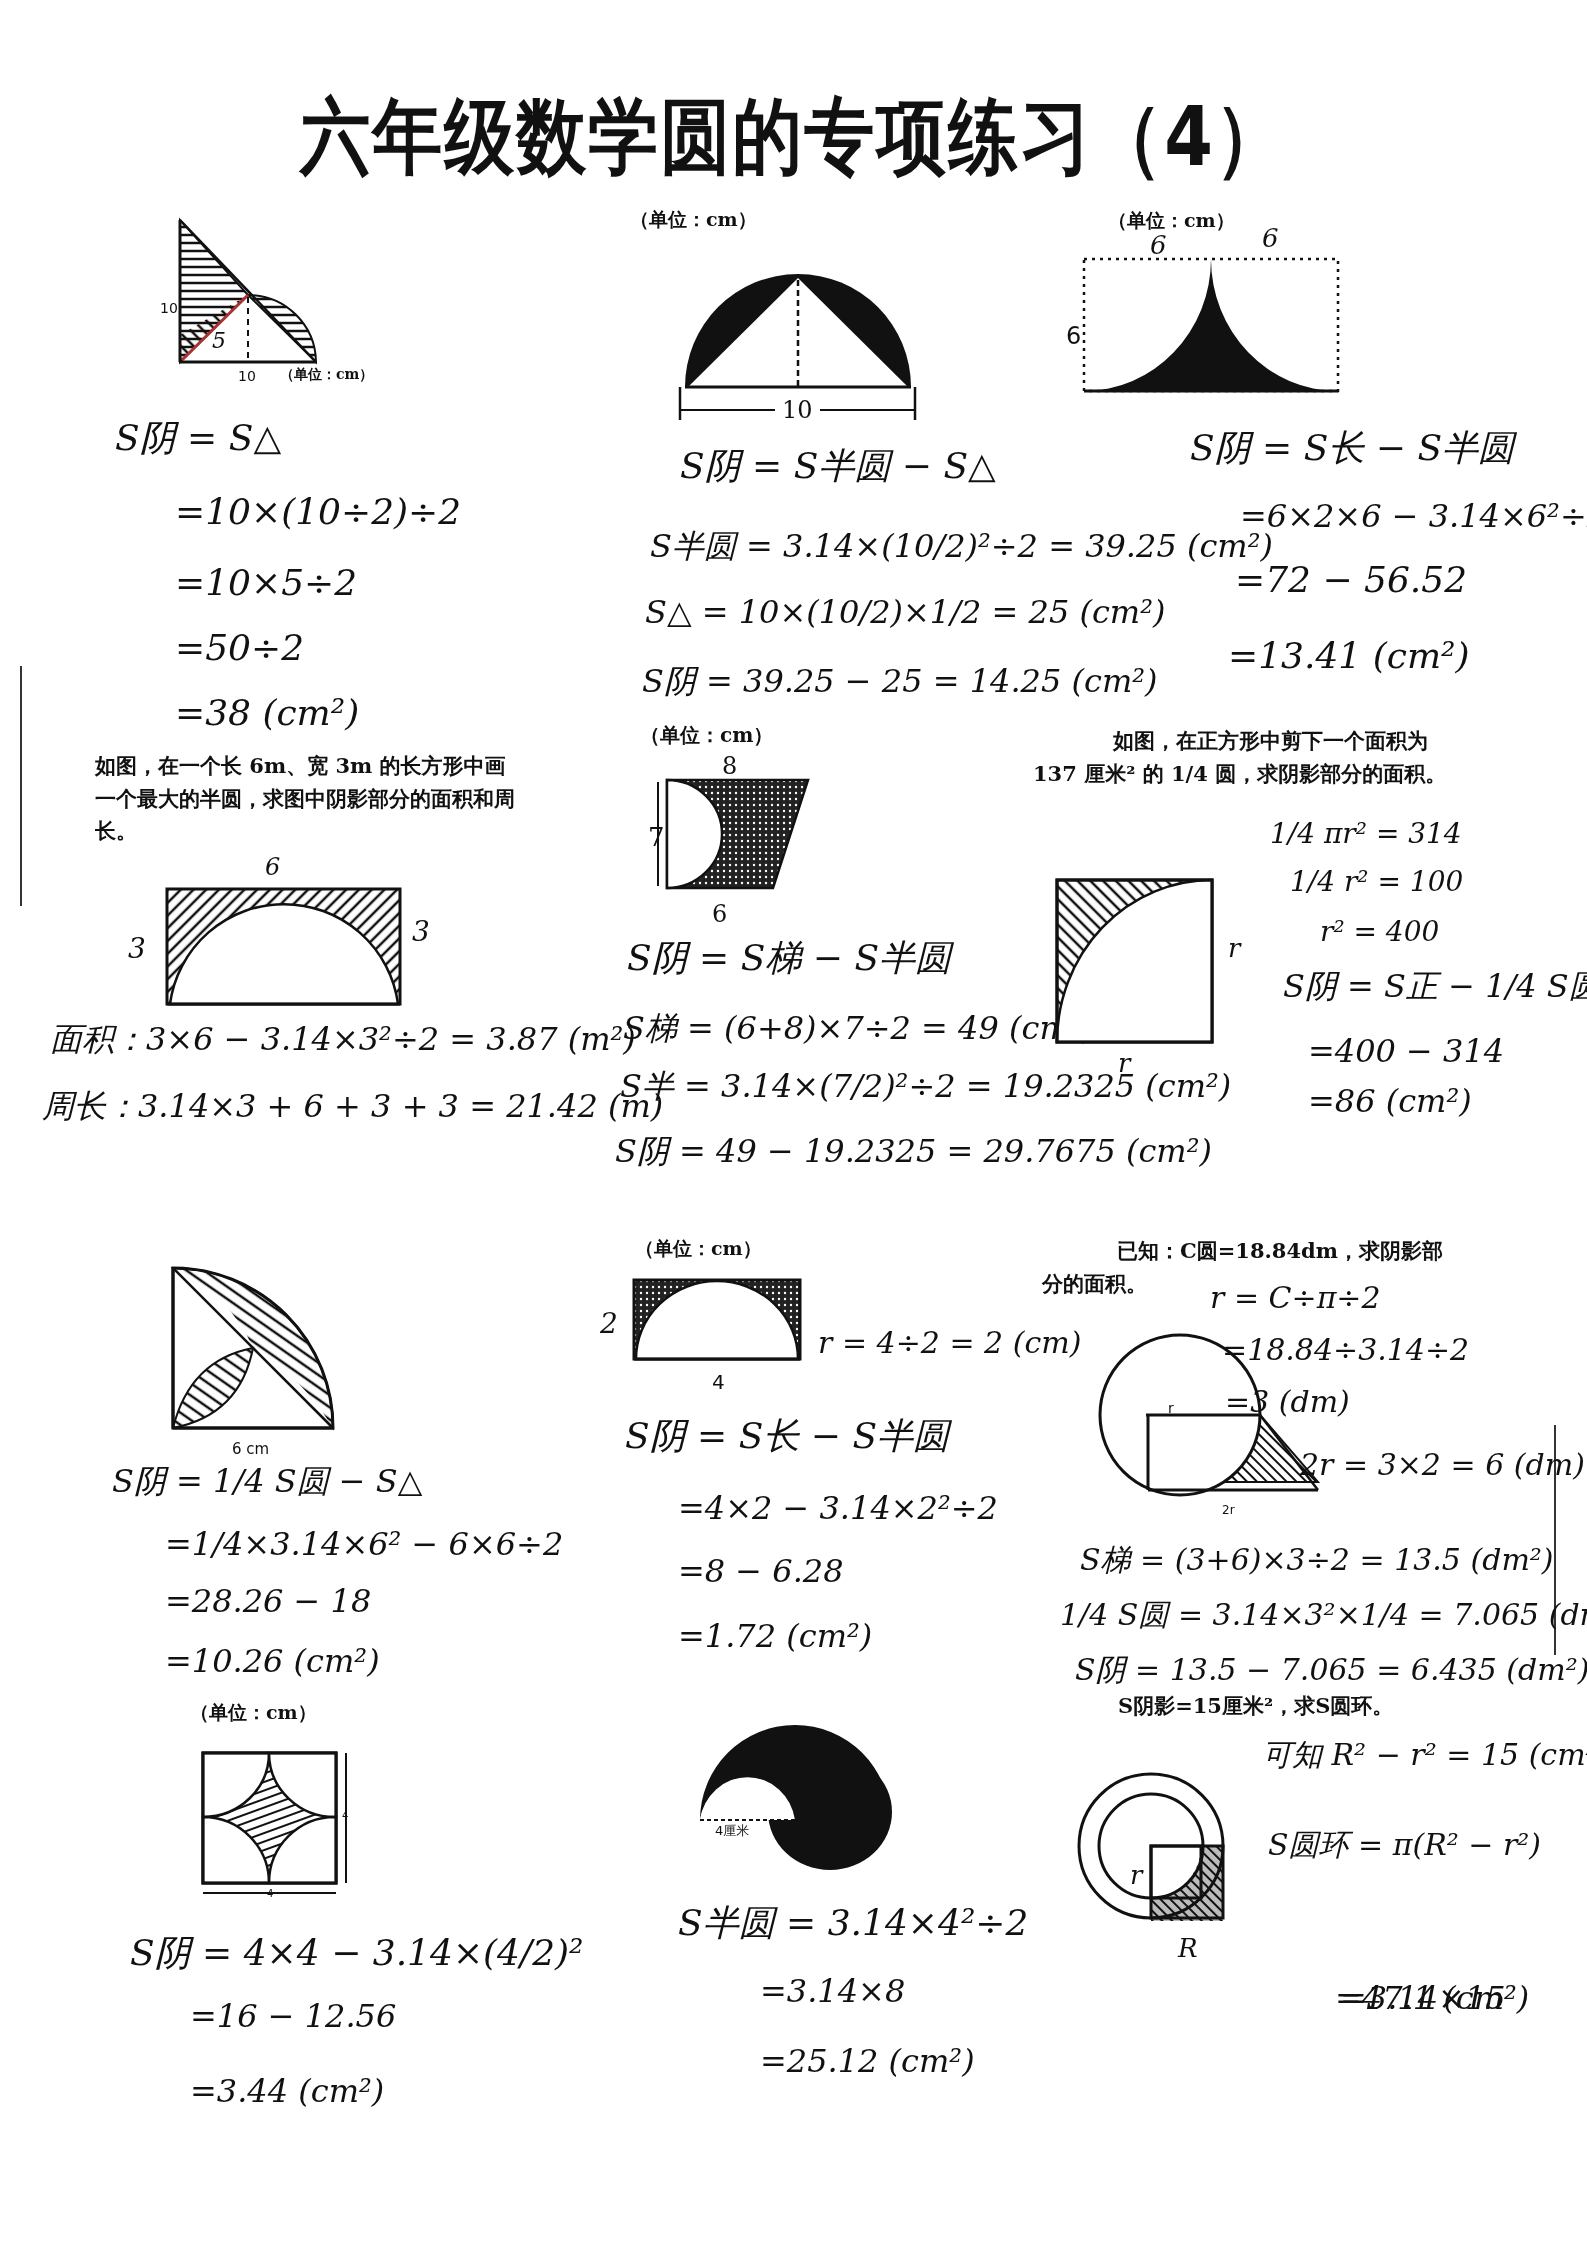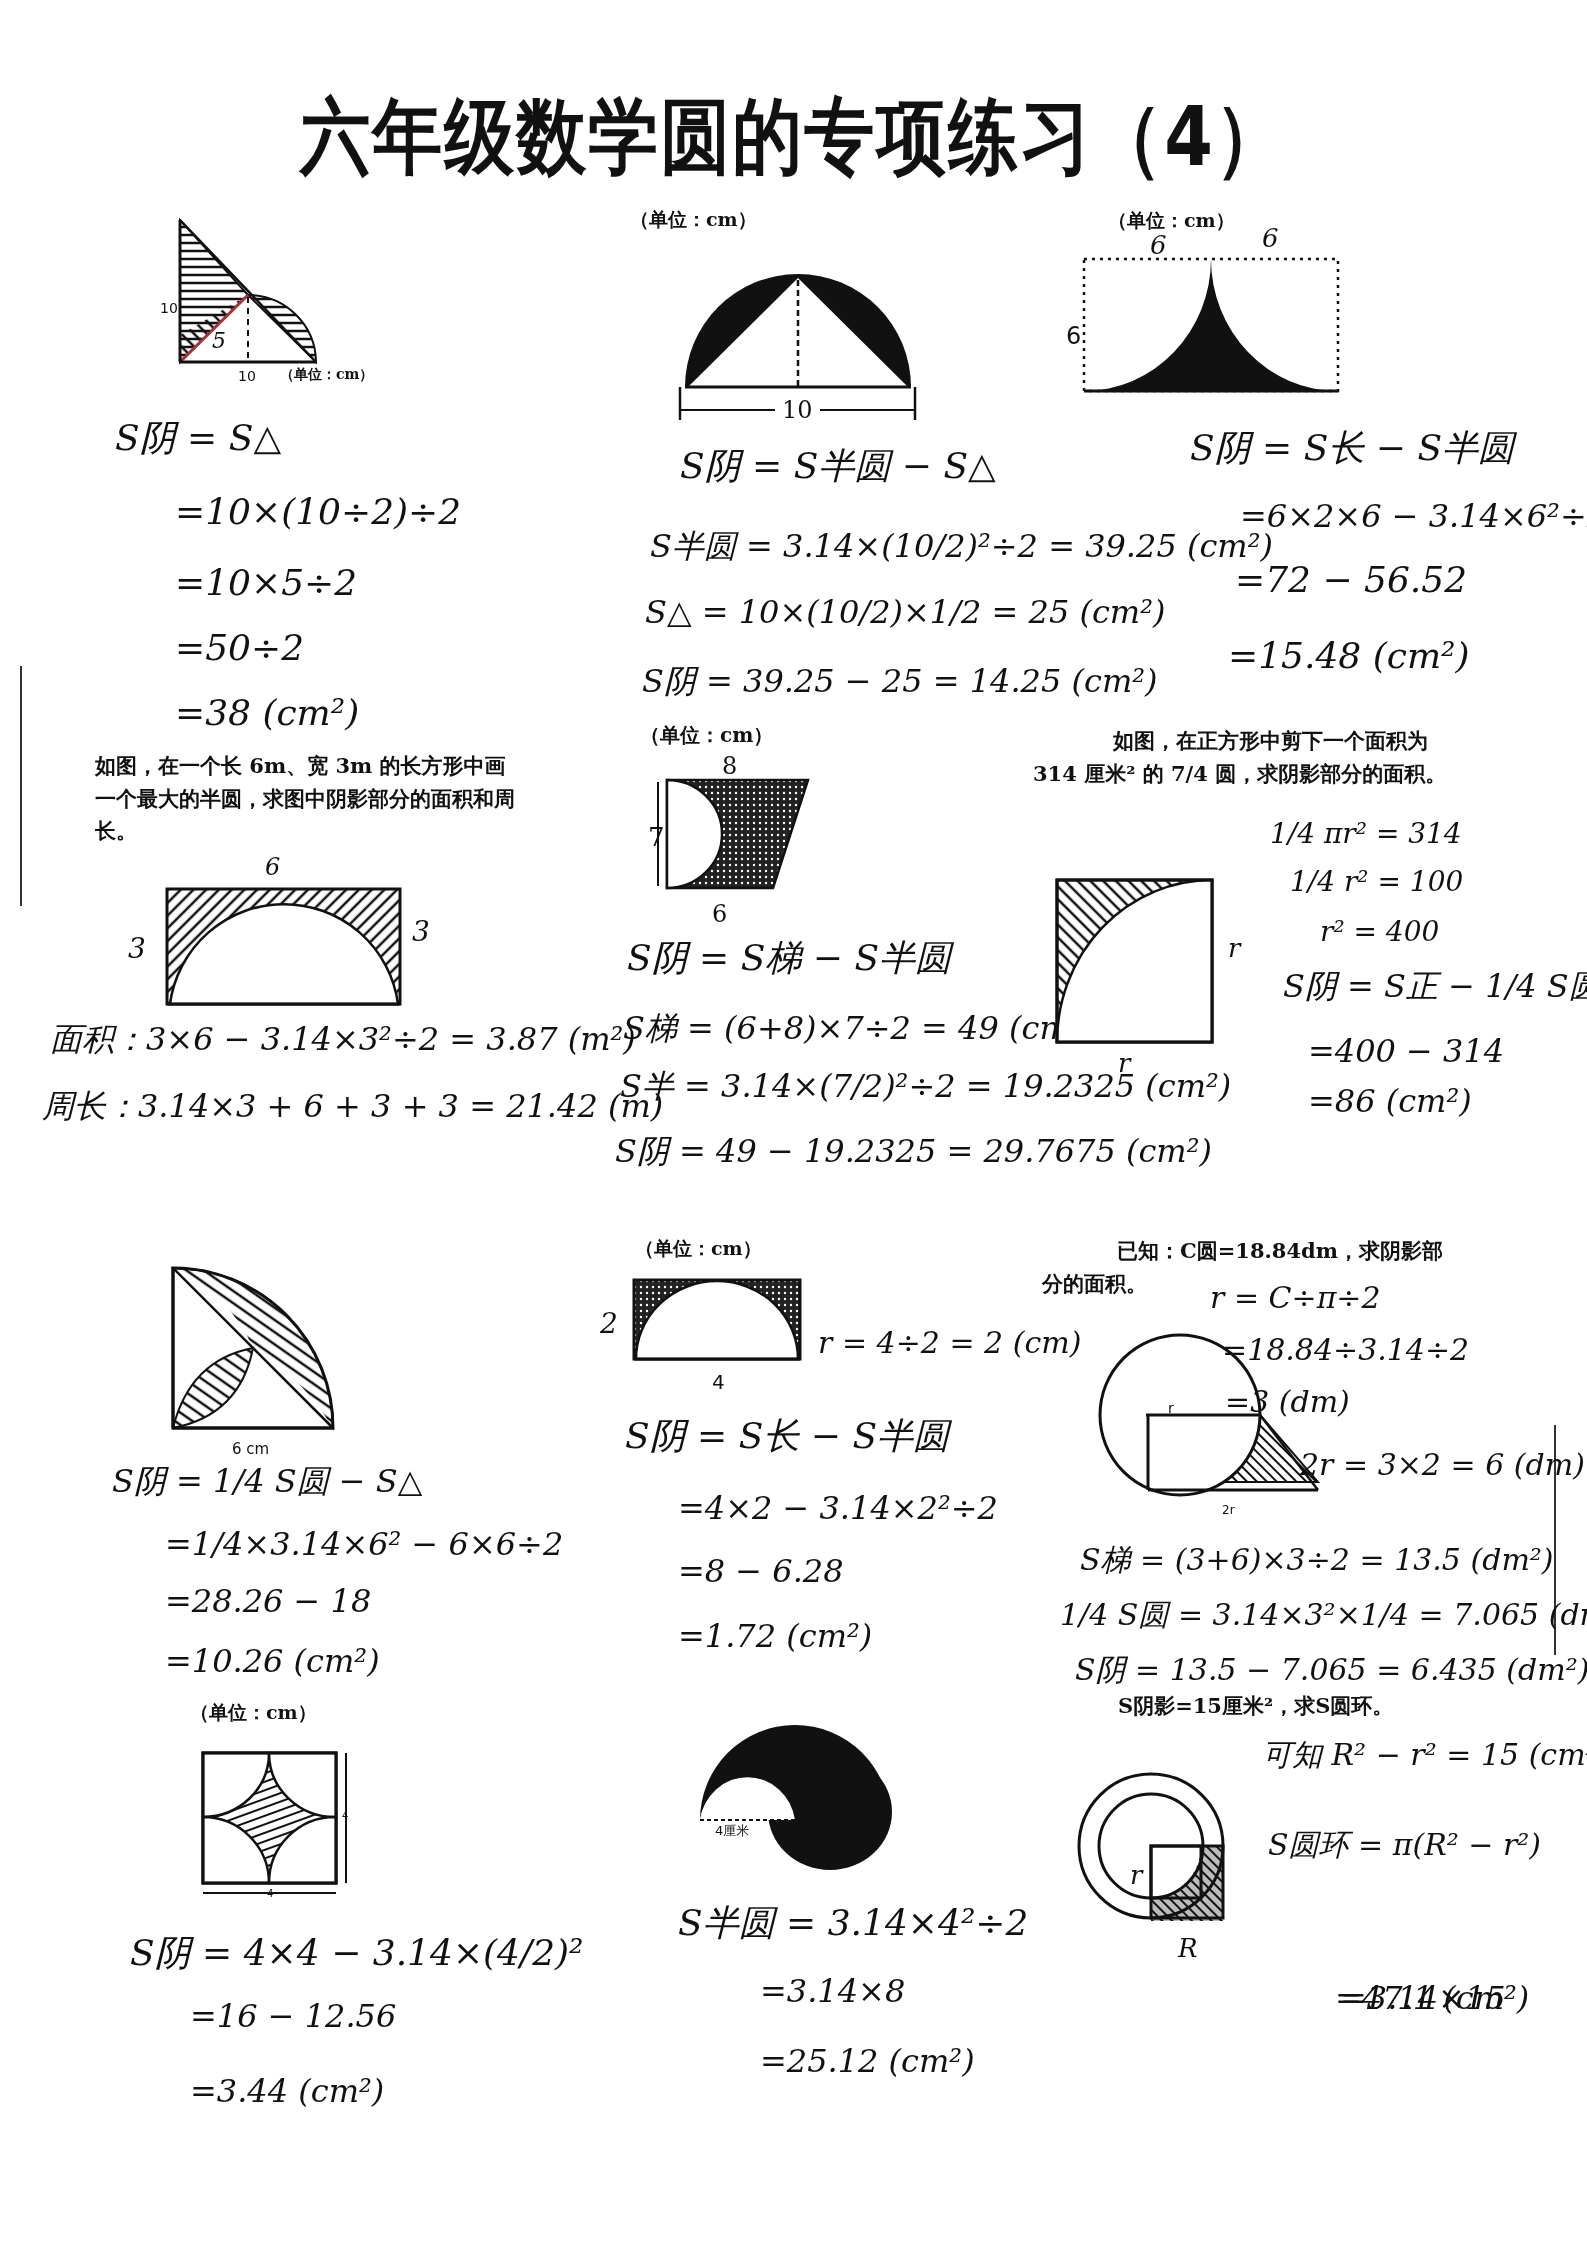--- a/index.html
+++ b/index.html
@@ -85,21 +85,21 @@
   <span class="hw sm" style="left:1262px;top:225px;font-size:26px">6</span>
   <span class="lbl" style="left:1066px;top:322px;font-size:24px">6</span>
   <svg style="left:1082px;top:257px" width="260" height="140">
     <rect x="2" y="2" width="254" height="132" fill="none" stroke="#111" stroke-width="2.5" stroke-dasharray="3,5"></rect>
     <path d="M2,134 A127,132 0 0 0 129,2 A127,132 0 0 0 256,134 Z" fill="#111"></path>
     <line x1="2" y1="134" x2="256" y2="134" stroke="#111" stroke-width="3"></line>
   </svg>
   <div class="hw" style="left:1190px;top:430px">S阴 = S长 − S半圆</div>
   <div class="hw sm" style="left:1240px;top:500px">=6×2×6 − 3.14×6²÷2</div>
   <div class="hw" style="left:1235px;top:562px">=72 − 56.52</div>
-  <div class="hw" style="left:1228px;top:638px">=15.48 (cm²)</div>
+  <div class="hw" style="left:1228px;top:638px">=13.41 (cm²)</div>
 </section>
 
 <section>
   <div class="print" style="left:95px;top:750px;width:420px;font-size:21px">如图，在一个长 6m、宽 3m 的长方形中画一个最大的半圆，求图中阴影部分的面积和周长。</div>
   <span class="hw sm" style="left:265px;top:855px;font-size:24px">6</span>
   <span class="hw sm" style="left:128px;top:935px;font-size:28px">3</span>
   <span class="hw sm" style="left:412px;top:918px;font-size:28px">3</span>
   <svg style="left:165px;top:887px" width="240" height="120">
     <rect x="2" y="2" width="233" height="115" fill="url(#dgr)" stroke="#111" stroke-width="3"></rect>
     <path d="M5,117 A115,115 0 0 1 233,117 Z" fill="#fff" stroke="#111" stroke-width="2.5"></path>
@@ -123,21 +123,21 @@
     <path d="M12,2 A55,54 0 0 1 12,110 Z" fill="#fff" stroke="#111" stroke-width="2.5"></path>
     <line x1="3" y1="4" x2="3" y2="108" stroke="#111" stroke-width="2"></line>
   </svg>
   <div class="hw" style="left:627px;top:940px">S阴 = S梯 − S半圆</div>
   <div class="hw sm" style="left:623px;top:1012px">S梯 = (6+8)×7÷2 = 49 (cm²)</div>
   <div class="hw sm" style="left:620px;top:1070px">S半 = 3.14×(7/2)²÷2 = 19.2325 (cm²)</div>
   <div class="hw sm" style="left:615px;top:1135px">S阴 = 49 − 19.2325 = 29.7675 (cm²)</div>
 </section>
 
 <section>
-  <div class="print" style="left:1033px;top:725px;width:430px;font-size:21px;text-indent:80px">如图，在正方形中剪下一个面积为 314 厘米² 的 7/4 圆，求阴影部分的面积。</div>
+  <div class="print" style="left:1033px;top:725px;width:430px;font-size:21px;text-indent:80px">如图，在正方形中剪下一个面积为 137 厘米² 的 1/4 圆，求阴影部分的面积。</div>
   <svg style="left:1055px;top:878px" width="170" height="170">
     <rect x="2" y="2" width="155" height="162" fill="url(#dg)" stroke="#111" stroke-width="3"></rect>
     <path d="M2,164 A155,162 0 0 1 157,2 L157,164 Z" fill="#fff" stroke="#111" stroke-width="2.5"></path>
     <rect x="2" y="2" width="155" height="162" fill="none" stroke="#111" stroke-width="3"></rect>
   </svg>
   <span class="hw sm" style="left:1228px;top:935px;font-size:26px">r</span>
   <span class="hw sm" style="left:1118px;top:1050px;font-size:26px">r</span>
   <div class="hw sm" style="left:1270px;top:820px;font-size:28px">1/4 πr² = 314</div>
   <div class="hw sm" style="left:1290px;top:868px;font-size:28px">1/4 r² = 100</div>
   <div class="hw sm" style="left:1320px;top:918px;font-size:28px">r² = 400</div>

